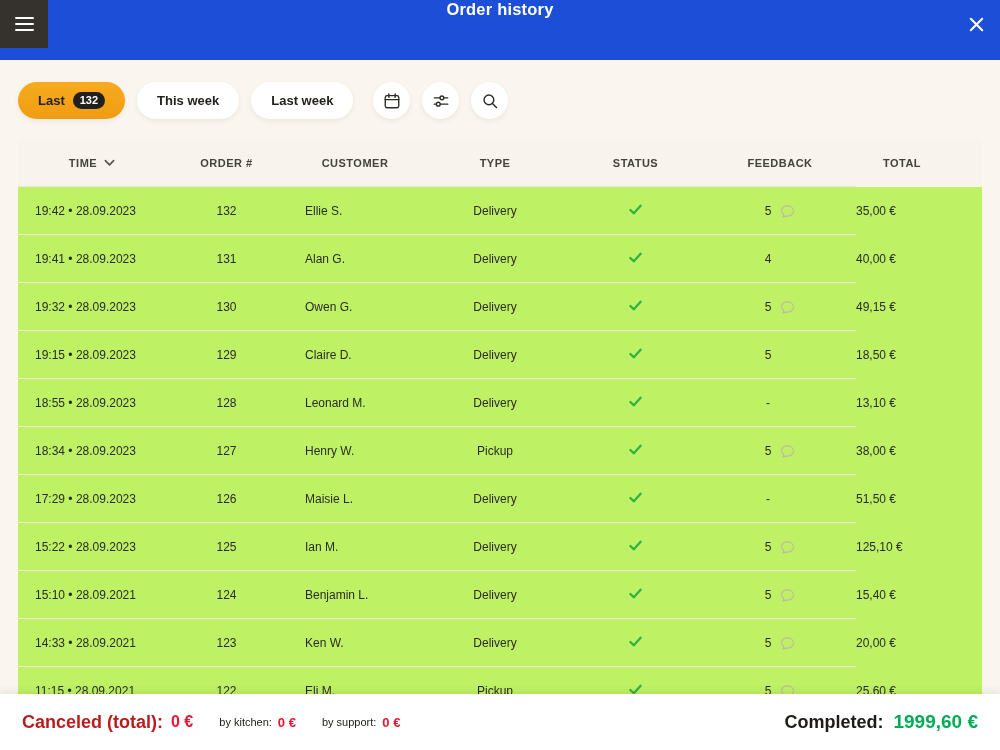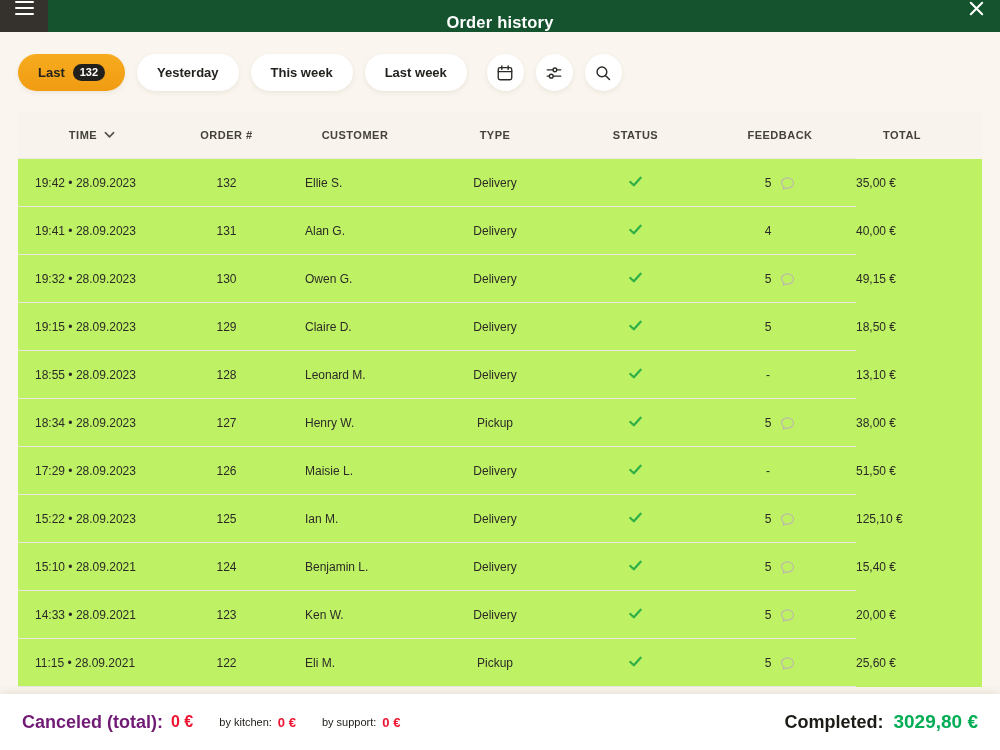--- a/index.html
+++ b/index.html
@@ -7,24 +7,24 @@
   body {
     font-family: "Liberation Sans", sans-serif;
     background: #faf6ef;
     color: #24221e;
     overflow: hidden;
     position: relative;
   }
 
   
   .topbar {
-    height: 32px;
-    background: #14532d;
+    height: 60px;
+    background: #1d4ed8;
     display: flex;
-    align-items: flex-end;
+    align-items: flex-start;
     position: relative;
   }
   .menu-btn {
     width: 48px; height: 48px;
     background: #35322e;
     border: none;
     display: flex; flex-direction: column;
     align-items: center; justify-content: center;
     gap: 4px;
     cursor: pointer;
@@ -140,21 +140,21 @@
     position: absolute;
     left: 0; right: 0; bottom: 0;
     height: 56px;
     background: #ffffff;
     box-shadow: 0 -2px 8px rgba(60,50,30,0.10);
     display: flex;
     align-items: center;
     padding: 0 22px;
     z-index: 5;
   }
-  .summary .big-label { font-size: 18px; font-weight: 700; color: #701a75; }
+  .summary .big-label { font-size: 18px; font-weight: 700; color: #b91c1c; }
   .summary .big-red   { font-size: 16px; font-weight: 700; color: var(--negative-red); margin-left: 8px; }
   .summary .small-label { font-size: 11px; color: #1d1b16; margin-left: 26px; }
   .summary .small-red   { font-size: 13px; font-weight: 700; color: var(--negative-red); margin-left: 6px; }
   .summary .right { margin-left: auto; display: flex; align-items: center; }
   .summary .completed-label { font-size: 18px; font-weight: 700; color: #1d1b16; }
   .summary .completed-value { font-size: 19px; font-weight: 700; color: var(--completed-green); margin-left: 10px; }
 </style>
 </head>
 <body>
 
@@ -171,23 +171,20 @@
     </svg>
   </button>
 </header>
 
 <div class="filters">
   <button class="pill active">
     <span>Last</span>
     <span class="badge">132</span>
   </button>
   <button class="pill">
-    <span>Yesterday</span>
-  </button>
-  <button class="pill">
     <span>This week</span>
   </button>
   <button class="pill">
     <span>Last week</span>
   </button>
 
   <button class="icon-btn first-of-group">
     <svg viewBox="0 0 20 20" width="18" height="18" fill="none" stroke="#2b2a26" stroke-width="1.5" stroke-linecap="round">
       <rect x="2.5" y="4" width="15" height="13.5" rx="2"></rect>
       <path d="M2.5 8.5 h15 M6.5 2 v4 M13.5 2 v4"></path>
@@ -428,15 +425,15 @@
 
 <footer class="summary">
   <span class="big-label">Canceled (total):</span>
   <span class="big-red">0 €</span>
   <span class="small-label">by kitchen:</span>
   <span class="small-red">0 €</span>
   <span class="small-label">by support:</span>
   <span class="small-red">0 €</span>
   <span class="right">
     <span class="completed-label">Completed:</span>
-    <span class="completed-value">3029,80 €</span>
+    <span class="completed-value">1999,60 €</span>
   </span>
 </footer>
 
 </body></html>

